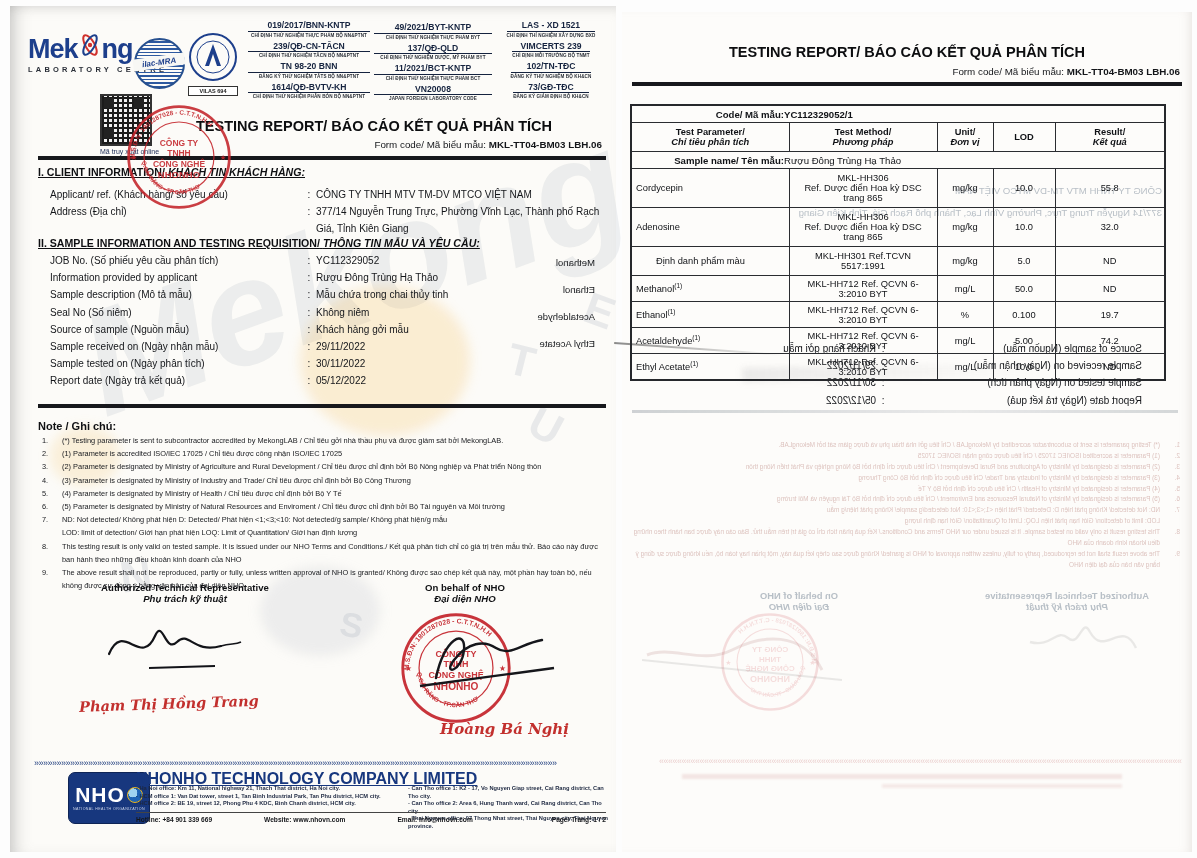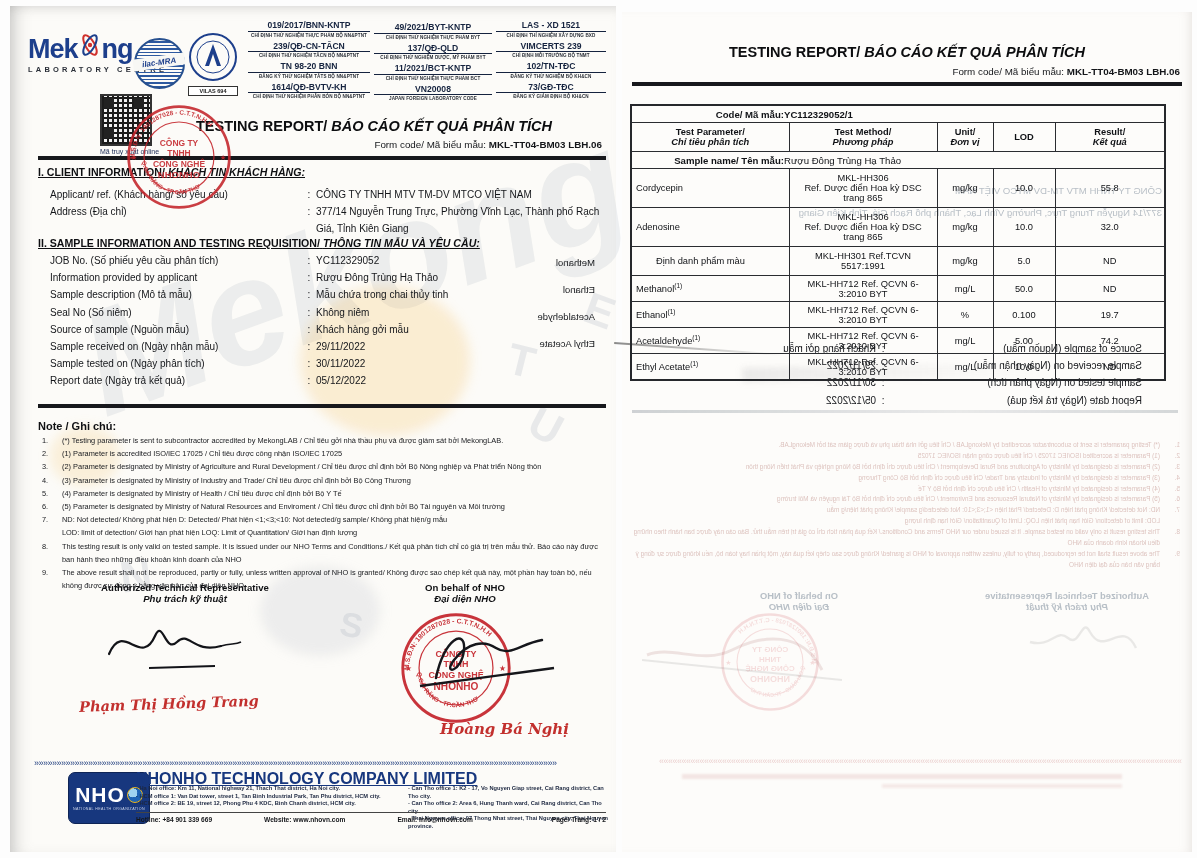--- a/index.html
+++ b/index.html
@@ -28,21 +28,21 @@
         linear-gradient(#222,#222) 2px 32px/10px 10px no-repeat,
         repeating-linear-gradient(0deg,#1c1c1c 0 2px,transparent 2px 5px),
         repeating-linear-gradient(90deg,#1c1c1c 0 2px,#f2f2f2 2px 5px);}
   .qr-caption{font-size:7px;color:#1a2a55;margin-top:2px;}
   .accr-col{display:flex;flex-direction:column;gap:3px;}
   .accr-item{text-align:center;}
   .accr-code{font-size:8.6px;font-weight:bold;color:#15233f;border-bottom:1.4px solid #15233f;padding-bottom:.5px;display:block;}
   .accr-cap{font-size:4.6px;font-weight:bold;color:#2a2f38;margin-top:1px;display:block;letter-spacing:.1px;}
   
   .doc-title{font-size:14.5px;font-weight:bold;color:#0c0d0f;text-align:center;white-space:nowrap;}
-  .doc-title .vn{font-style:italic;}
+  .doc-title .vn{}
   .form-code{font-size:9.8px;color:#14161a;text-align:right;}
   .form-code .fc-val{font-weight:bold;}
   .rule{background:#17181c;height:3.6px;}
   .sec-head{font-size:10.6px;font-weight:bold;text-decoration:underline;color:#0e0f12;}
   .sec-head .vn{font-style:italic;}
   .kv-rows{display:flex;flex-direction:column;}
   .kv-row{display:flex;font-size:10px;line-height:17.2px;color:#14161a;}
   .kv-label{width:252px;flex:none;}
   .kv-colon{width:14px;flex:none;text-align:center;}
   .kv-value{width:292px;}
@@ -166,21 +166,21 @@
         </div>
         <div class="accr-item">
           <span class="accr-code">11/2021/BCT-KNTP</span>
           <span class="accr-cap">CHỈ ĐỊNH THỬ NGHIỆM THỰC PHẨM BCT</span>
         </div>
         <div class="accr-item">
           <span class="accr-code">VN20008</span>
           <span class="accr-cap">JAPAN FOREIGN LABORATORY CODE</span>
         </div>
       </div>
-    <div class="abs accr-col" id="accr-col-2" style="left:486px;top:14px;width:110px;">
+    <div class="abs accr-col" id="accr-col-2" style="left:486px;top:14px;width:110px;align-items:center;">
         <div class="accr-item">
           <span class="accr-code">LAS - XD 1521</span>
           <span class="accr-cap">CHỈ ĐỊNH THÍ NGHIỆM XÂY DỰNG BXD</span>
         </div>
         <div class="accr-item">
           <span class="accr-code">VIMCERTS 239</span>
           <span class="accr-cap">CHỈ ĐỊNH MÔI TRƯỜNG BỘ TNMT</span>
         </div>
         <div class="accr-item">
           <span class="accr-code">102/TN-TĐC</span>

